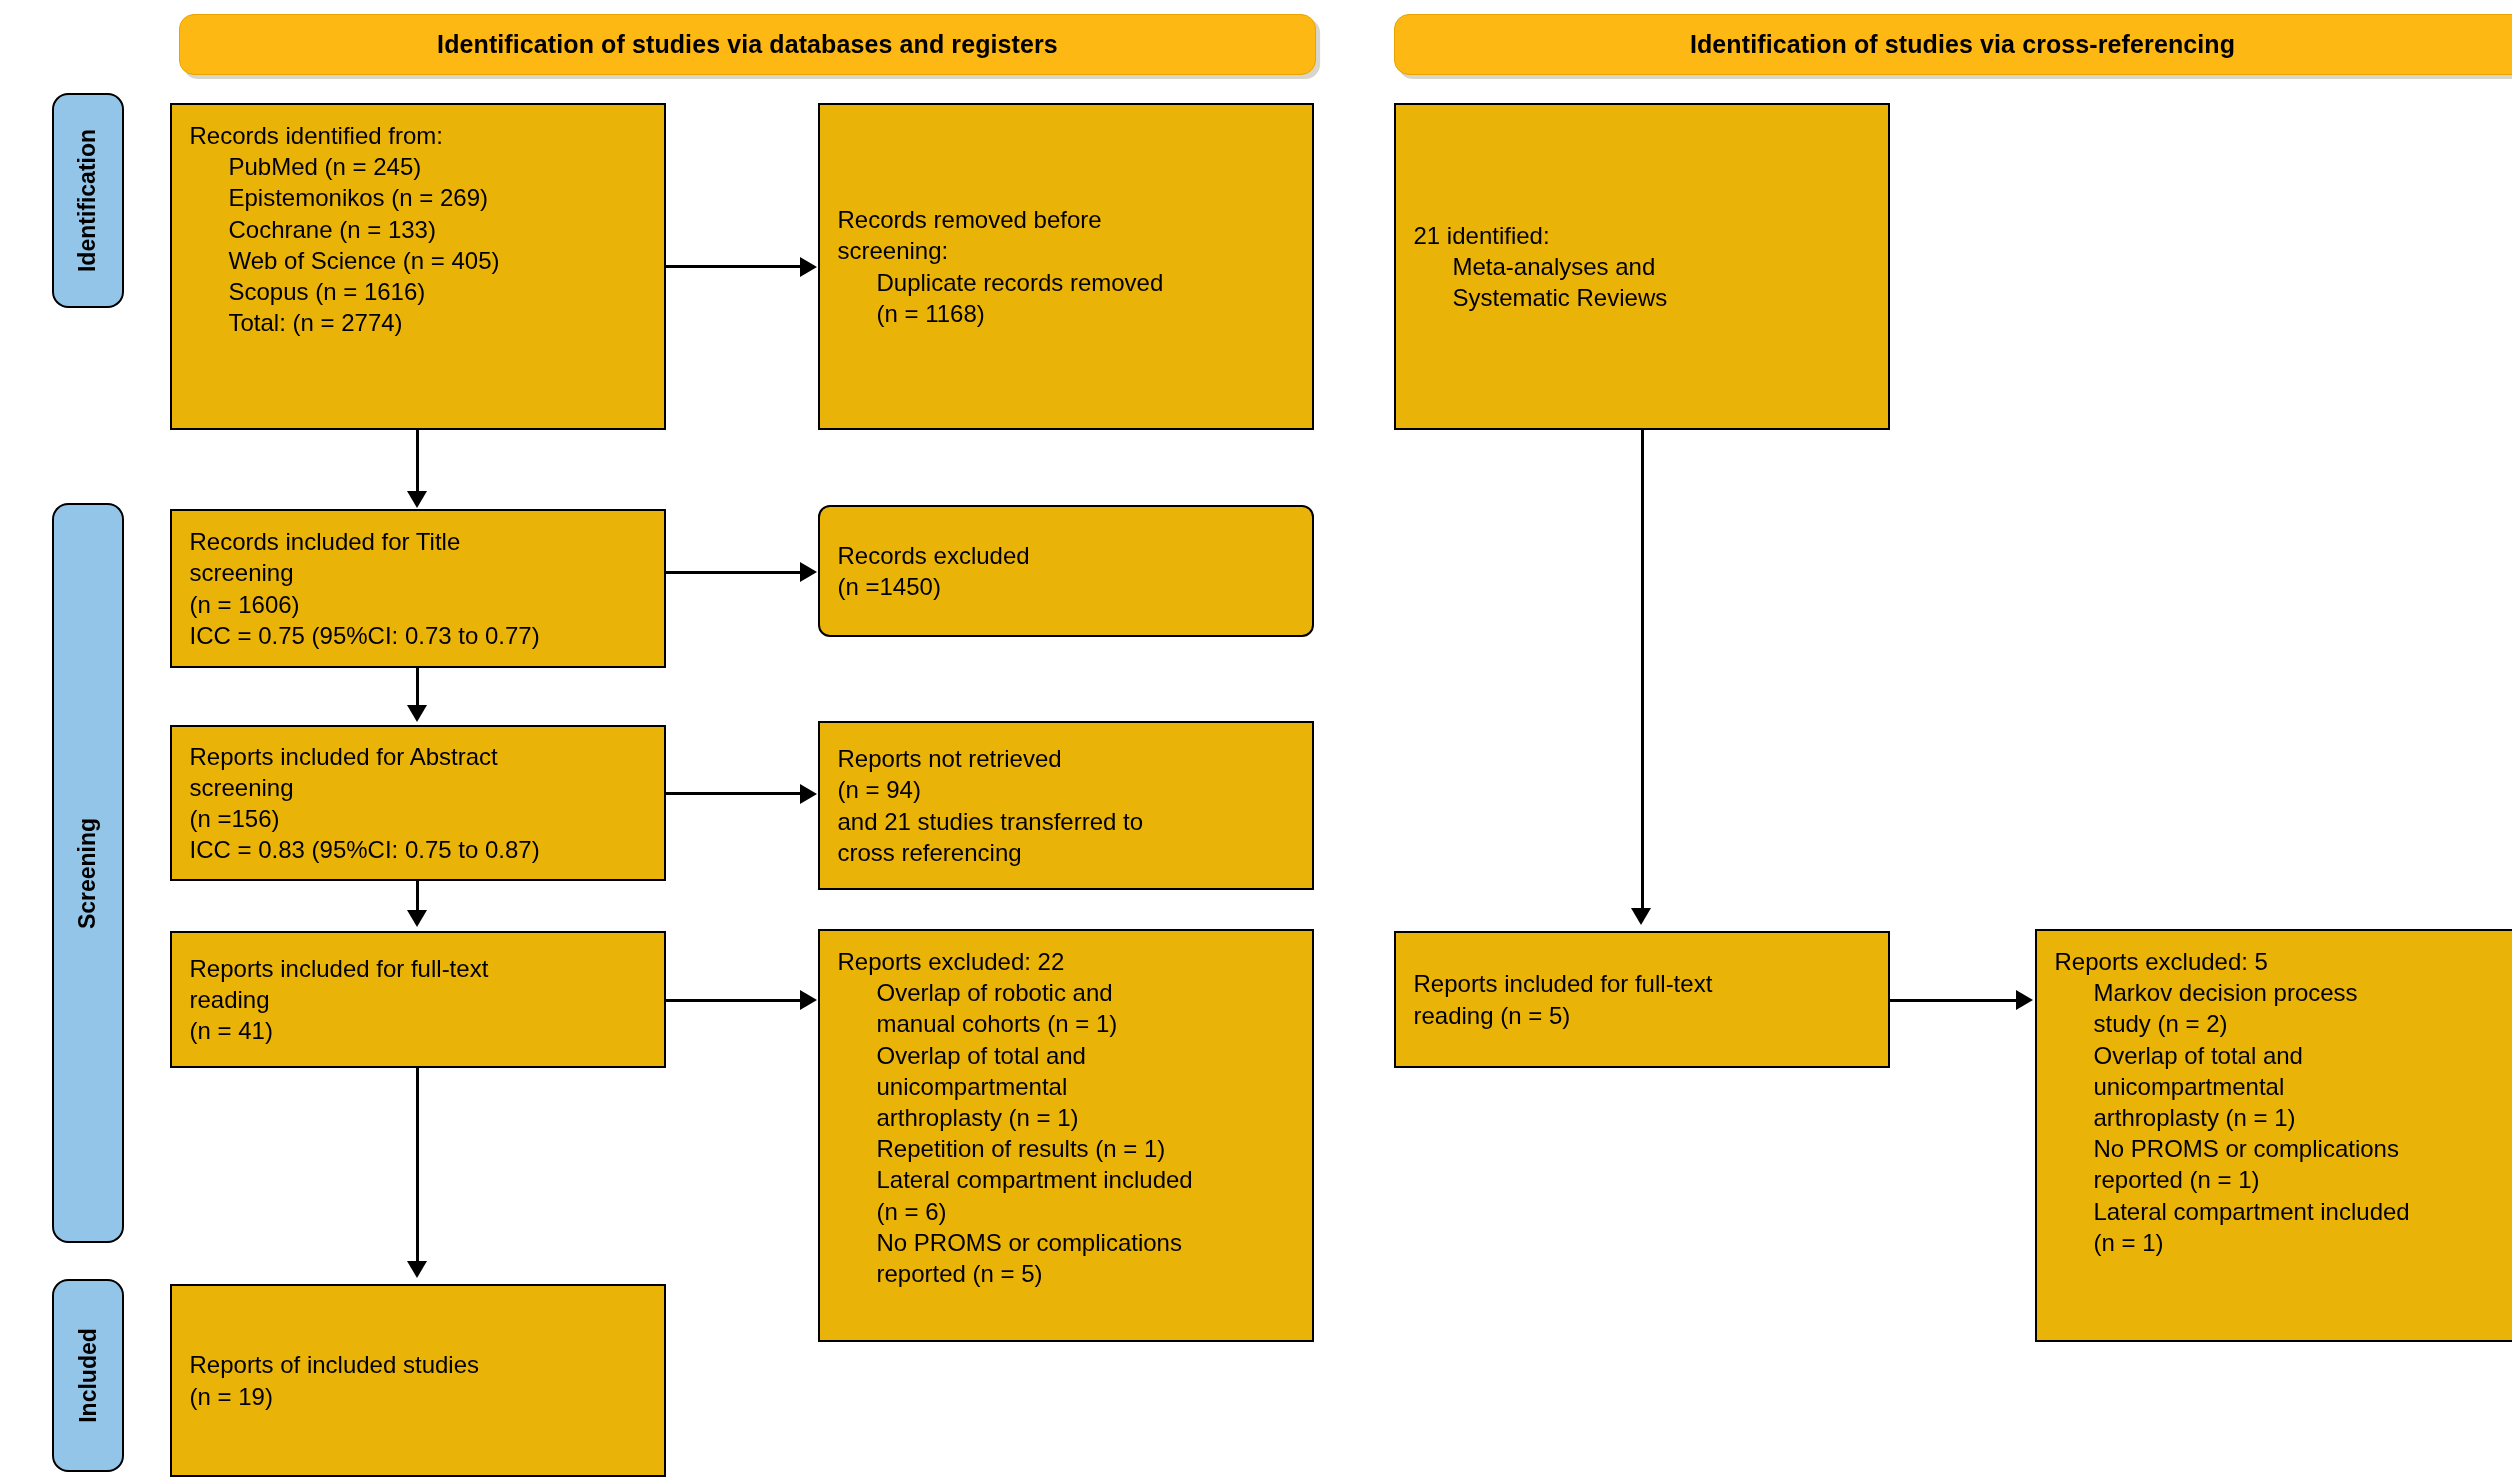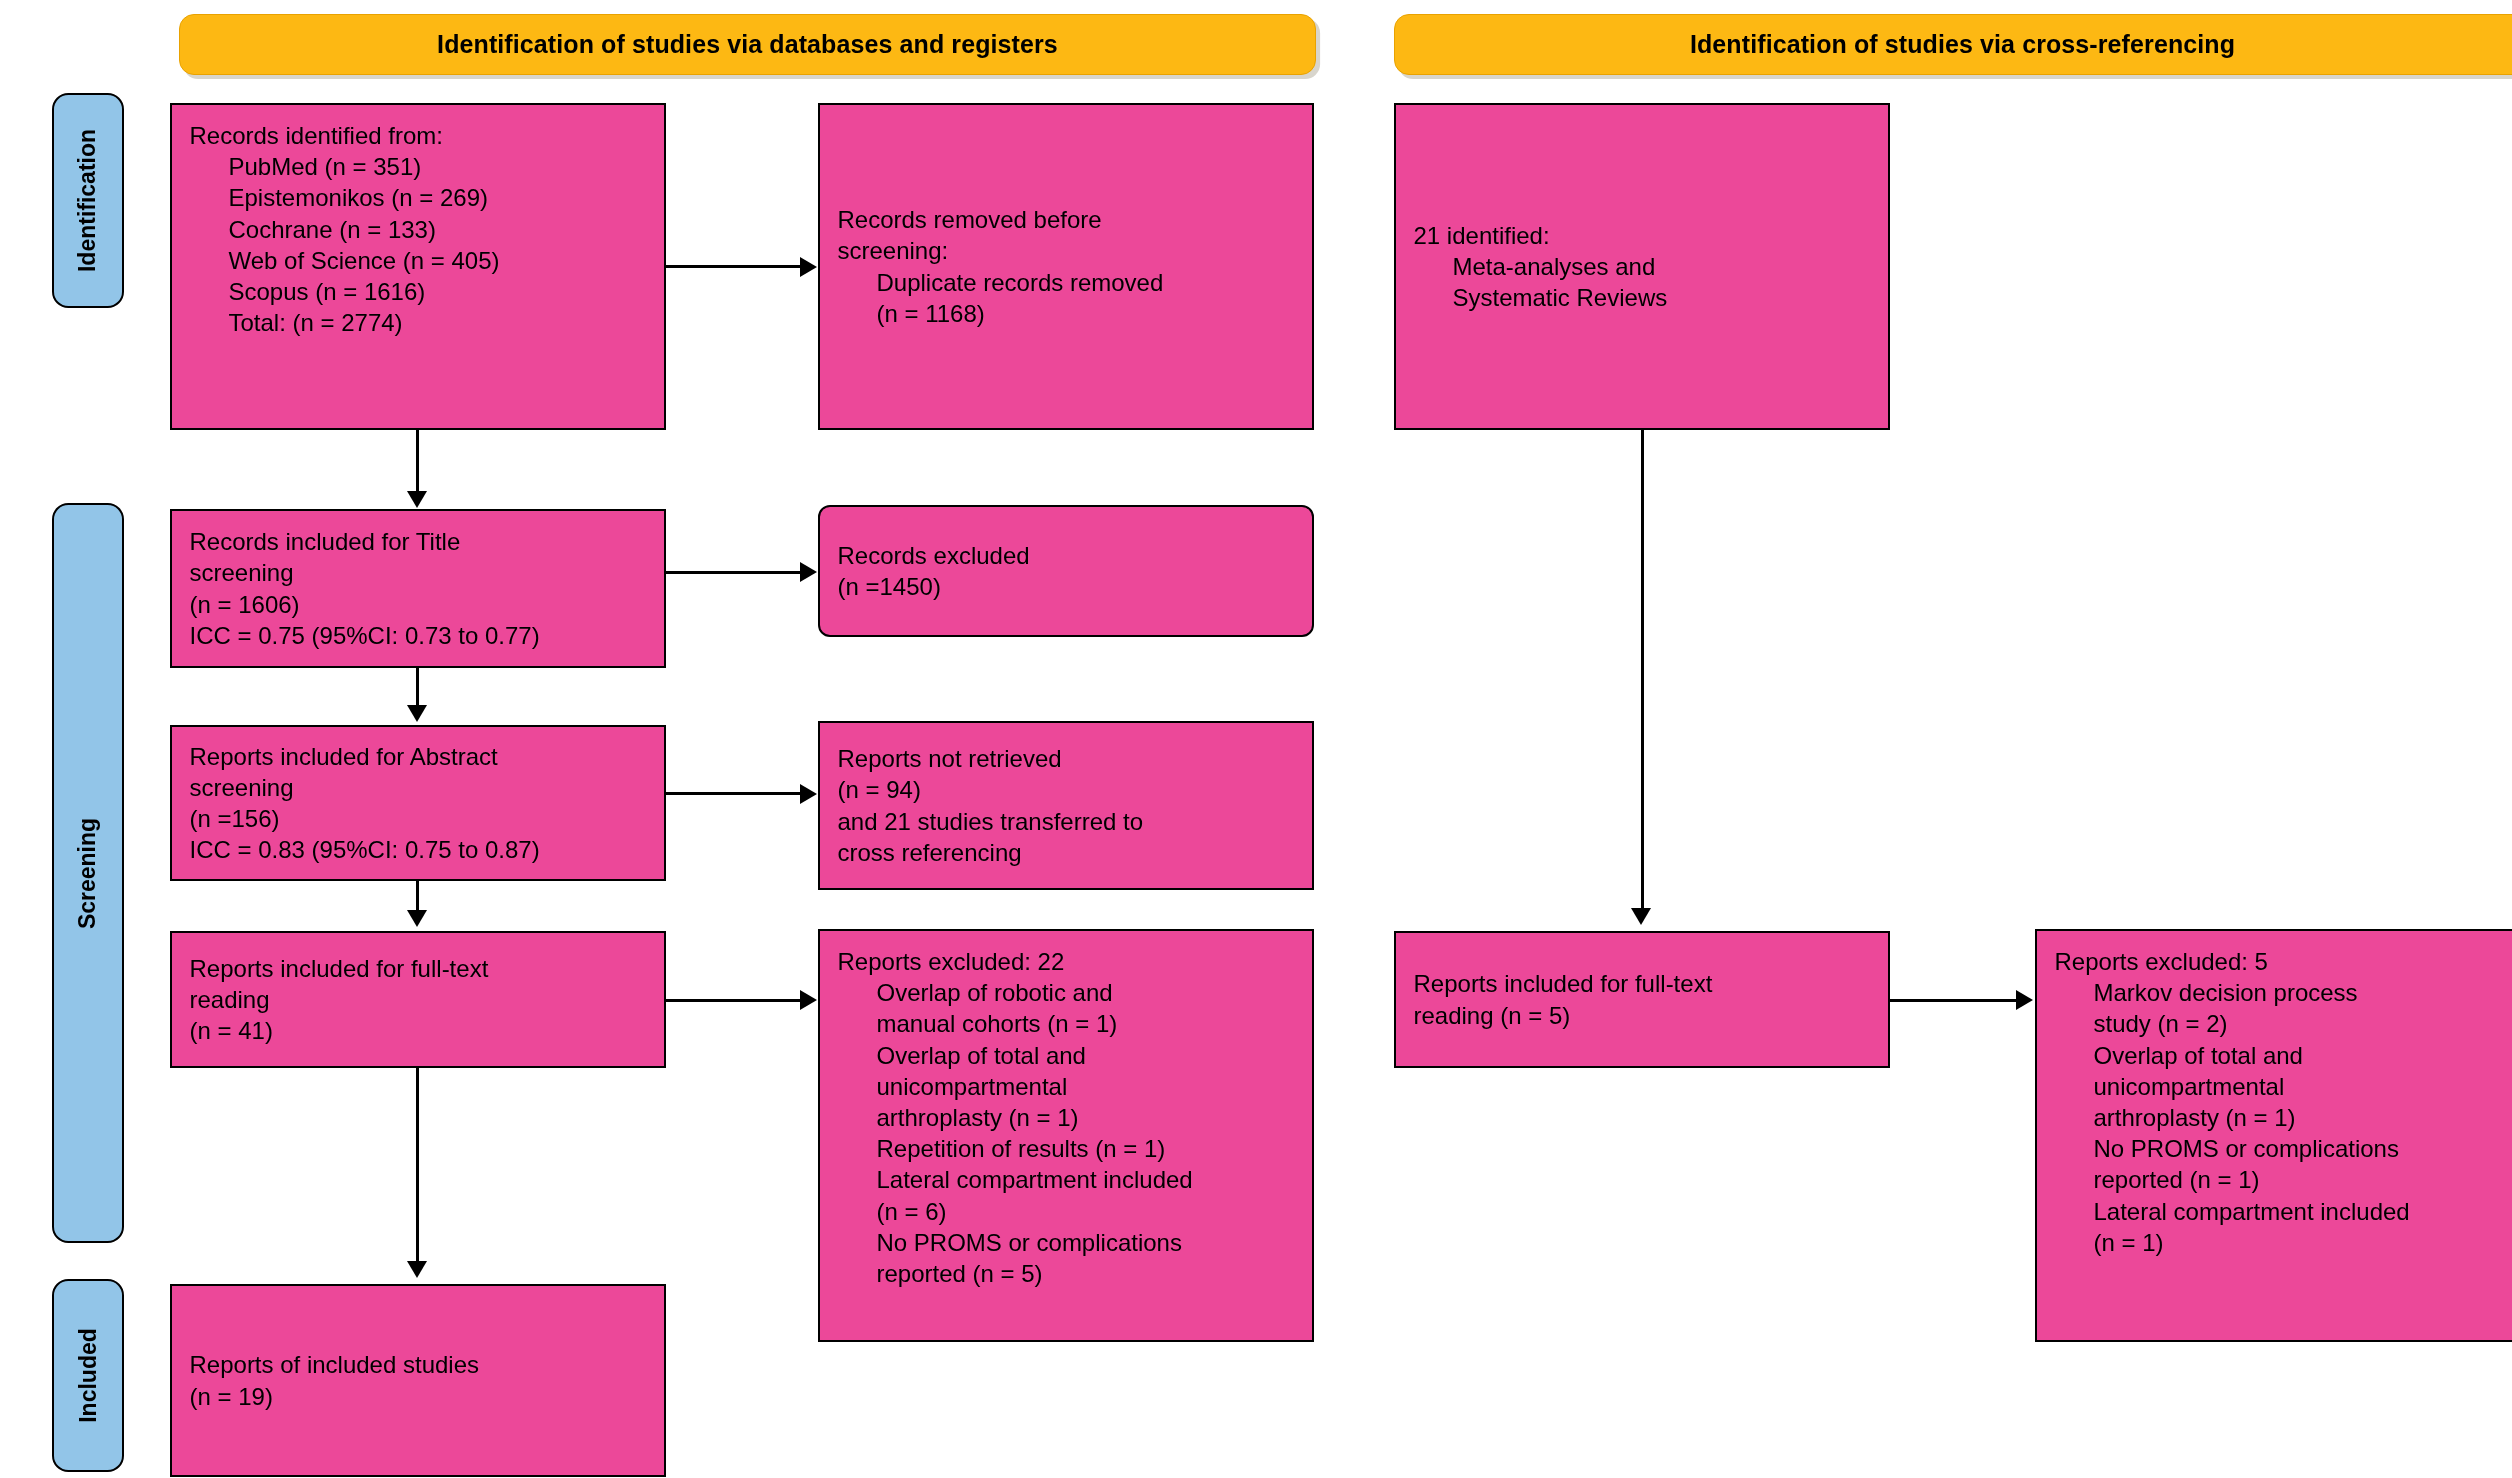--- a/index.html
+++ b/index.html
@@ -52,21 +52,21 @@
     transform: rotate(-90deg);
     white-space: nowrap;
     font-size: 23px;
     font-weight: bold;
     color: #000000;
   }
 
   
   .box {
     position: absolute;
-    background: #ec4899;
+    background: #eab308;
     border: 2.9px solid #000000;
     box-sizing: border-box;
     display: flex;
     flex-direction: column;
     justify-content: center;
     padding: 0 17.5px;
   }
   .box.topalign { justify-content: flex-start; padding-top: 15px; }
   .box .ln {
     font-size: 24px;
@@ -122,21 +122,21 @@
   <div class="stage-tab" style="left:20px; top:503px; width:72px; height:740px;">
     <span class="vtext">Screening</span>
   </div>
 
   <div class="stage-tab" style="left:20px; top:1279px; width:72px; height:193px;">
     <span class="vtext">Included</span>
   </div>
 
   <div class="box topalign" style="left:138px; top:103px; width:496px; height:327px;">
     <div class="ln">Records identified from:</div>
-    <div class="ln ind">PubMed (n = 351)</div>
+    <div class="ln ind">PubMed (n = 245)</div>
     <div class="ln ind">Epistemonikos (n = 269)</div>
     <div class="ln ind">Cochrane (n = 133)</div>
     <div class="ln ind">Web of Science (n = 405)</div>
     <div class="ln ind">Scopus (n = 1616)</div>
     <div class="ln ind">Total: (n = 2774)</div>
   </div>
 
   <div class="box" style="left:786px; top:103px; width:496px; height:327px;">
     <div class="ln"><span>Records removed </span><span class="ital">before</span></div>
     <div class="ln"><span class="ital">screening</span><span>:</span></div>

